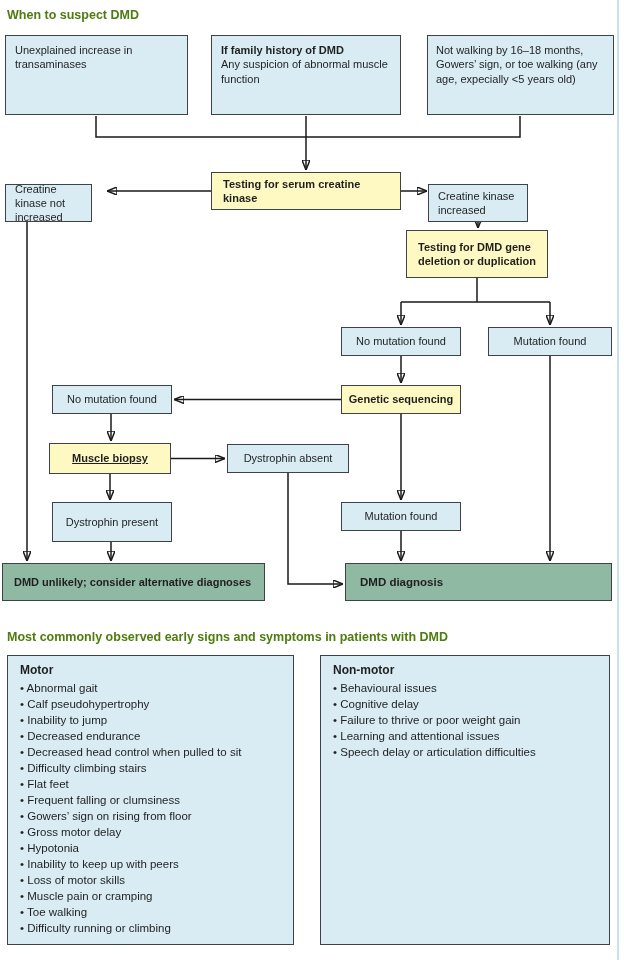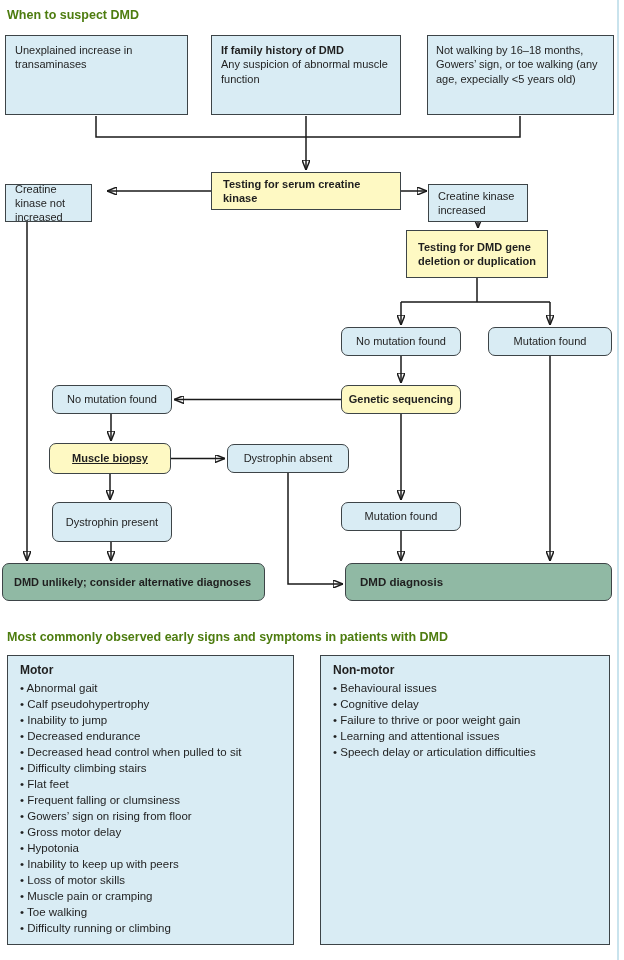--- a/index.html
+++ b/index.html
@@ -13,21 +13,21 @@
     background:#d9ecf4;font-size:11px;line-height:1.3;
     display:flex;flex-direction:column;
   }
   .blue{background:#d9ecf4;}
   .green{background:#fef9c3;}
   .outcome{background:#90b9a4;}
   .top-align{padding:7px 9px;justify-content:flex-start;}
   .v-left{padding:2px 9px;justify-content:center;}
   .c-center{padding:2px 4px;justify-content:center;align-items:center;text-align:center;}
   .bold{font-weight:bold;}
-  .nowrap{white-space:nowrap;border-radius:7px;}
+  .nowrap{white-space:nowrap;}
   .box .t{font-weight:bold;}
   #connectors{position:absolute;left:0;top:0;}
   #connectors path,#connectors line{stroke:#1a1a1a;stroke-width:1.5;fill:none;}
   .panel{
     position:absolute;box-sizing:border-box;background:#d9ecf4;border:1.5px solid #3d4447;
     padding:5px 12px 4px 12px;
   }
   .panel .hdr{font-weight:bold;font-size:12px;margin:2px 0 3px 0;}
   .panel ul{list-style:none;margin:0;padding:0;}
   .panel li{font-size:11.5px;line-height:16px;}

